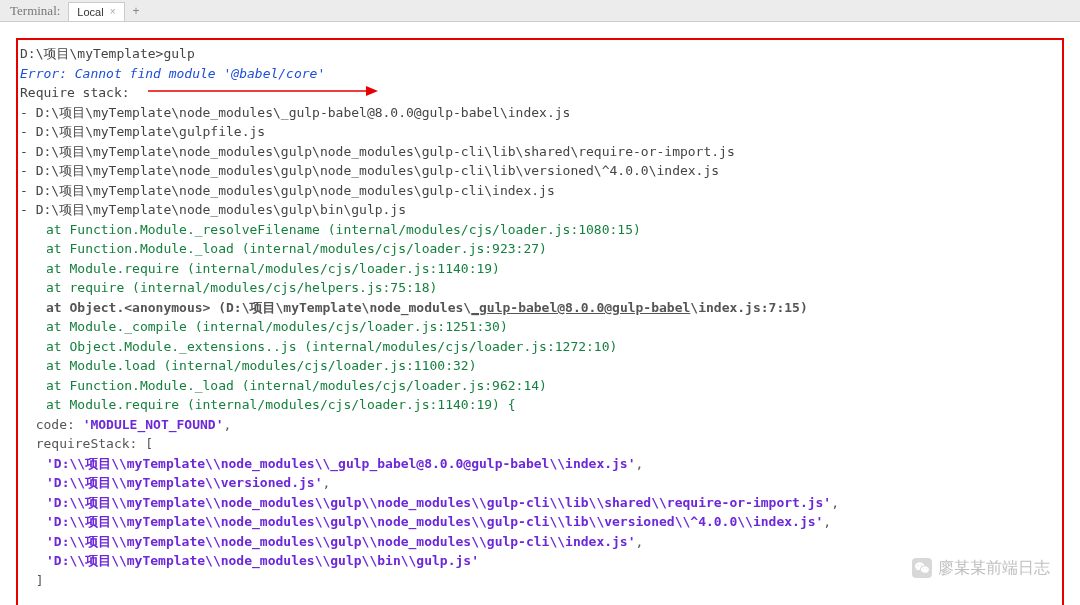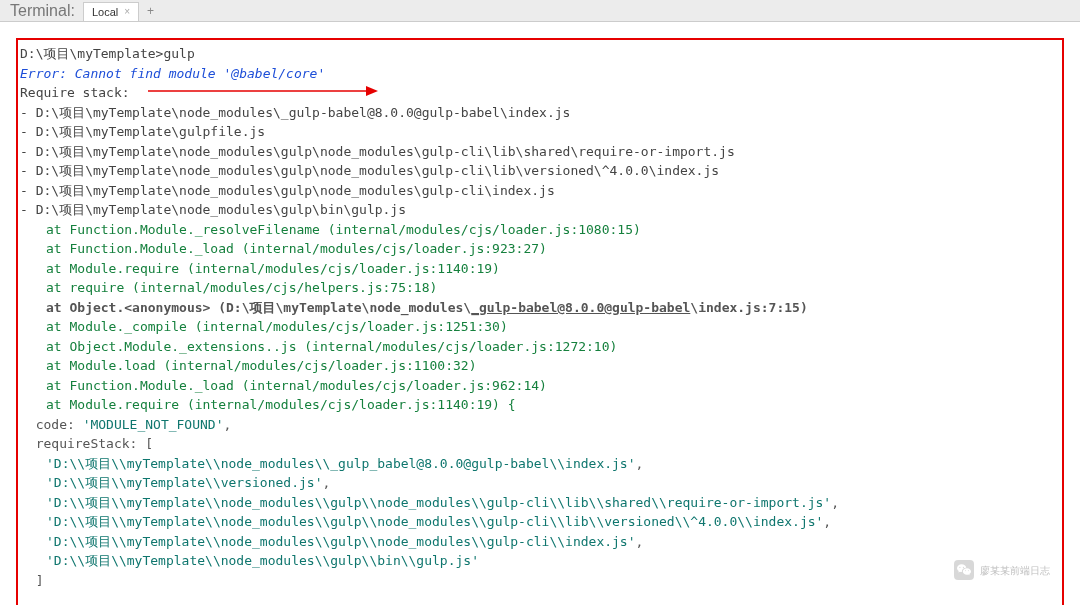--- a/index.html
+++ b/index.html
@@ -24,23 +24,23 @@
     .tab-bar {
       height: 22px;
       background: #ececec;
       border-bottom: 1px solid #ccc;
       display: flex;
       align-items: center;
       padding-left: 2px;
     }
     .tab-label {
       color: #777;
-      font-size: 16px;
+      font-size: 13px;
       padding: 3px 8px;
-      font-family: Liberation Sans, sans-serif;
+      font-family: Liberation Serif, serif;
     }
     .tab-item {
       display: flex;
       align-items: flex-start;
       padding: 3px 8px;
       font-size: 11px;
       font-family: -apple-system, "Segoe UI", Arial, sans-serif;
       color: #333;
       background: #fff;
       border-top: 1px solid #ccc;
@@ -88,21 +88,22 @@
       color: #15803d;
     }
     .bold-at {
       color: #555;
       font-weight: 700;
     }
     .underline {
       text-decoration: underline;
     }
     .green {
-      color: #0f766e;
+      color: #6d28d9;
+      font-weight: bold;
     }
     .grey {
       color: #555;
     }
     .arrow {
       position: absolute;
       top: 42px;
       left: 130px;
       pointer-events: none;
     }
@@ -111,21 +112,21 @@
       height: 18px;
     }
     .watermark {
       position: absolute;
       right: 12px;
       bottom: 35px;
       display: flex;
       align-items: center;
       color: #aaa;
       font-family: "Microsoft YaHei", Arial, sans-serif;
-      font-size: 10px;
+      font-size: 16px;
       opacity: .75;
     }
     .watermark-icon {
       width: 20px;
       height: 20px;
       border-radius: 4px;
       background: #ccc;
       margin-right: 6px;
       display: flex;
       align-items: center;

